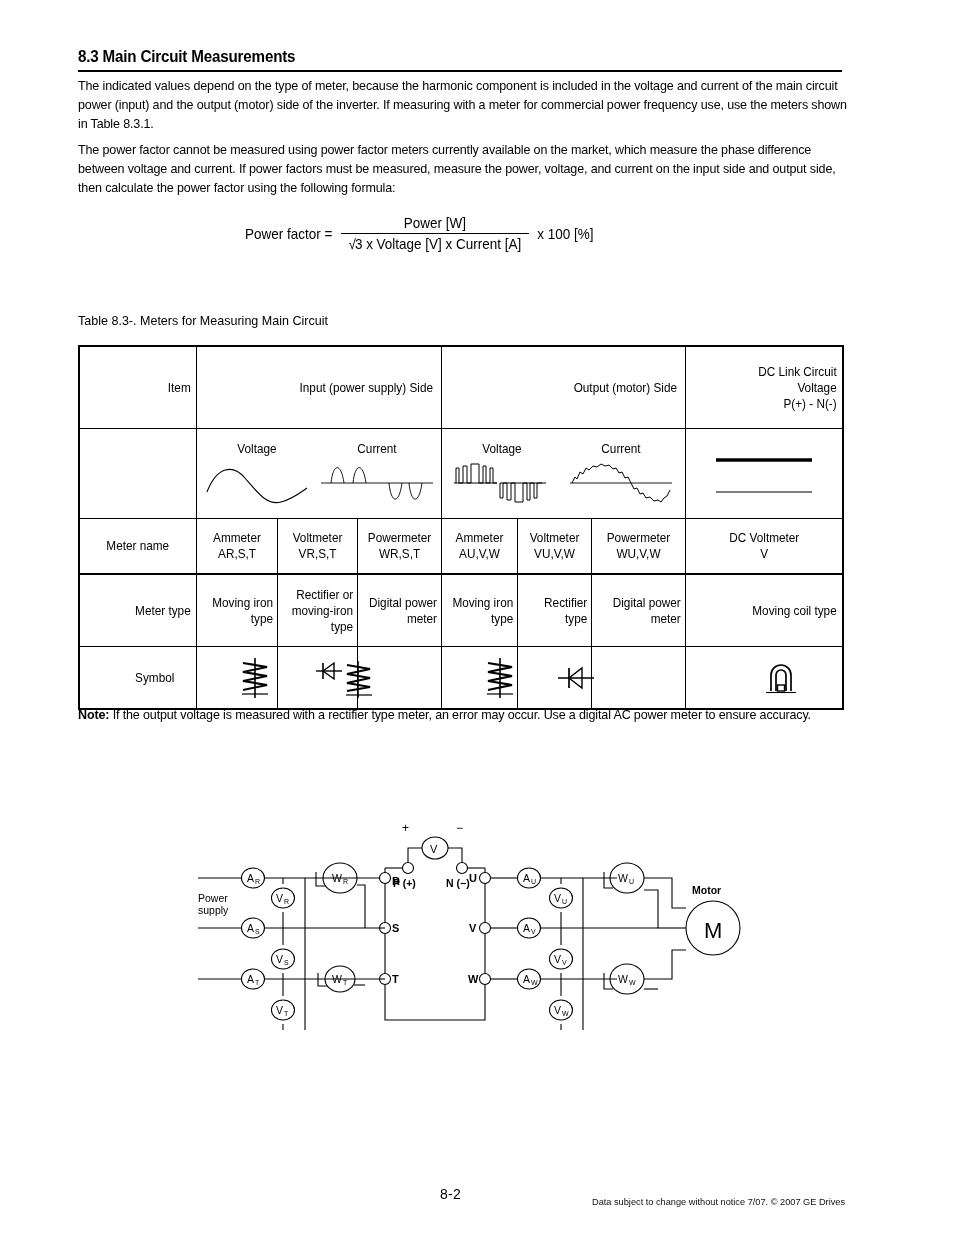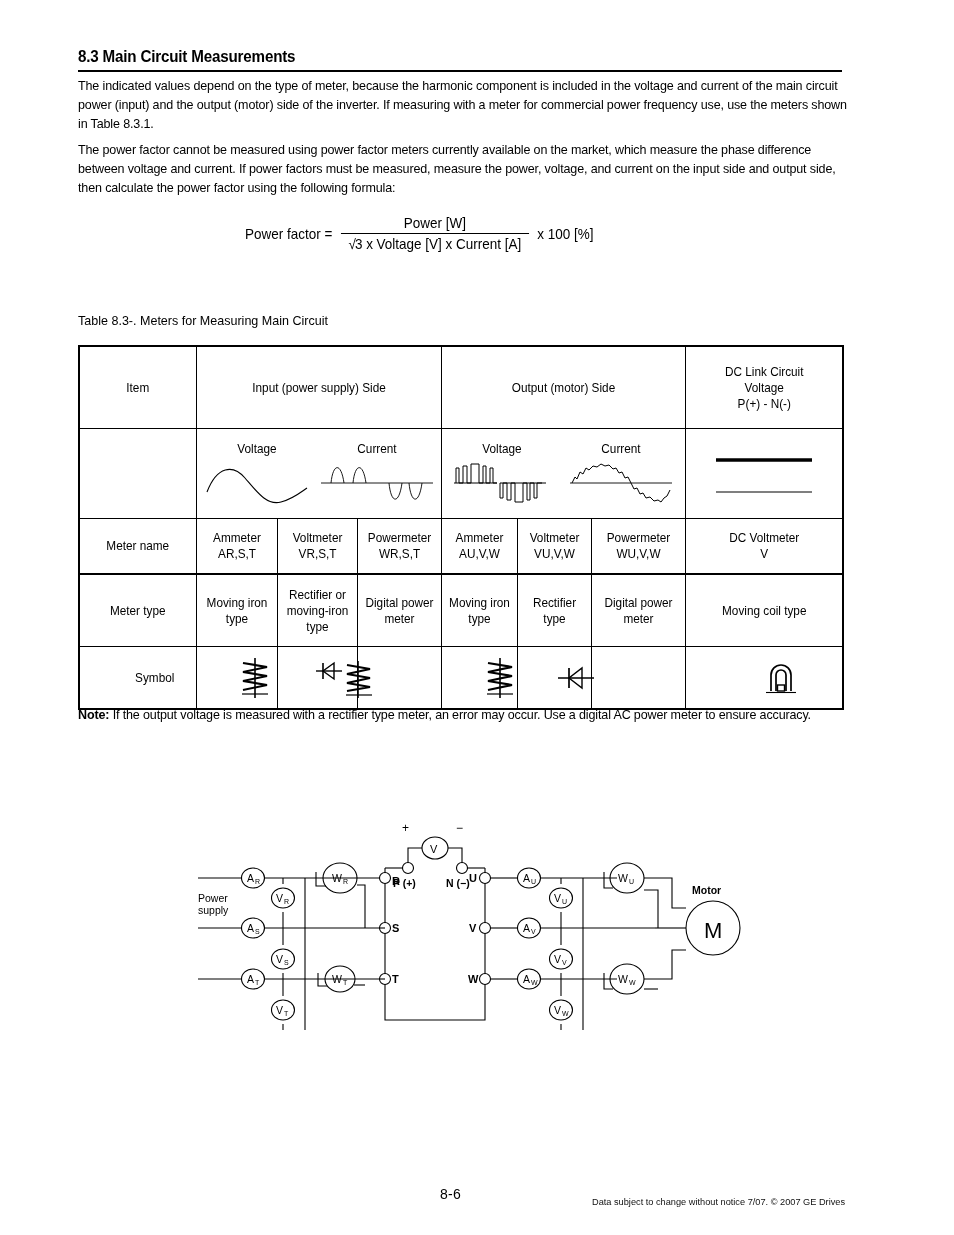--- a/index.html
+++ b/index.html
@@ -110,21 +110,21 @@
     font-size: 12.4px;
     table-layout: fixed;
   }
   .meter-table td {
     border: 1px solid #000;
     text-align: center;
     vertical-align: middle;
     padding: 3px 2px;
     line-height: 16px;
   }
-  .meter-table .thick-top { border-top: 2.2px solid #000; }
+  .meter-table .thick-top { border-top: 2.2px solid #000; text-align: right; }
   .meter-table .thick-bottom { border-bottom: 2.2px solid #000; }
   .meter-table .thick-left { border-left: 2.2px solid #000; }
   .meter-table .thick-right { border-right: 2.2px solid #000; }
   .cell-txt {
     transform: scaleX(0.95);
     transform-origin: center;
     display: block;
   }
   .r-head td { height: 75px; }
   .r-wave td { height: 83px; }
@@ -574,16 +574,16 @@
         <text x="449" y="94" font-size="7">U</text>
         <text x="438" y="193" font-size="10.5">W</text>
         <text x="449" y="195" font-size="7">W</text>
 
         <text x="512" y="104" font-size="10.5" font-weight="bold">Motor</text>
         <text x="524" y="148" font-size="22">M</text>
       </g>
     </svg>
   </div>
 
-  <div class="page-number">8-6</div>
+  <div class="page-number">8-2</div>
   <div class="footer-note">Data subject to change without notice 7/07. © 2007 GE Drives</div>
 
 </div>
 
 </body></html>

